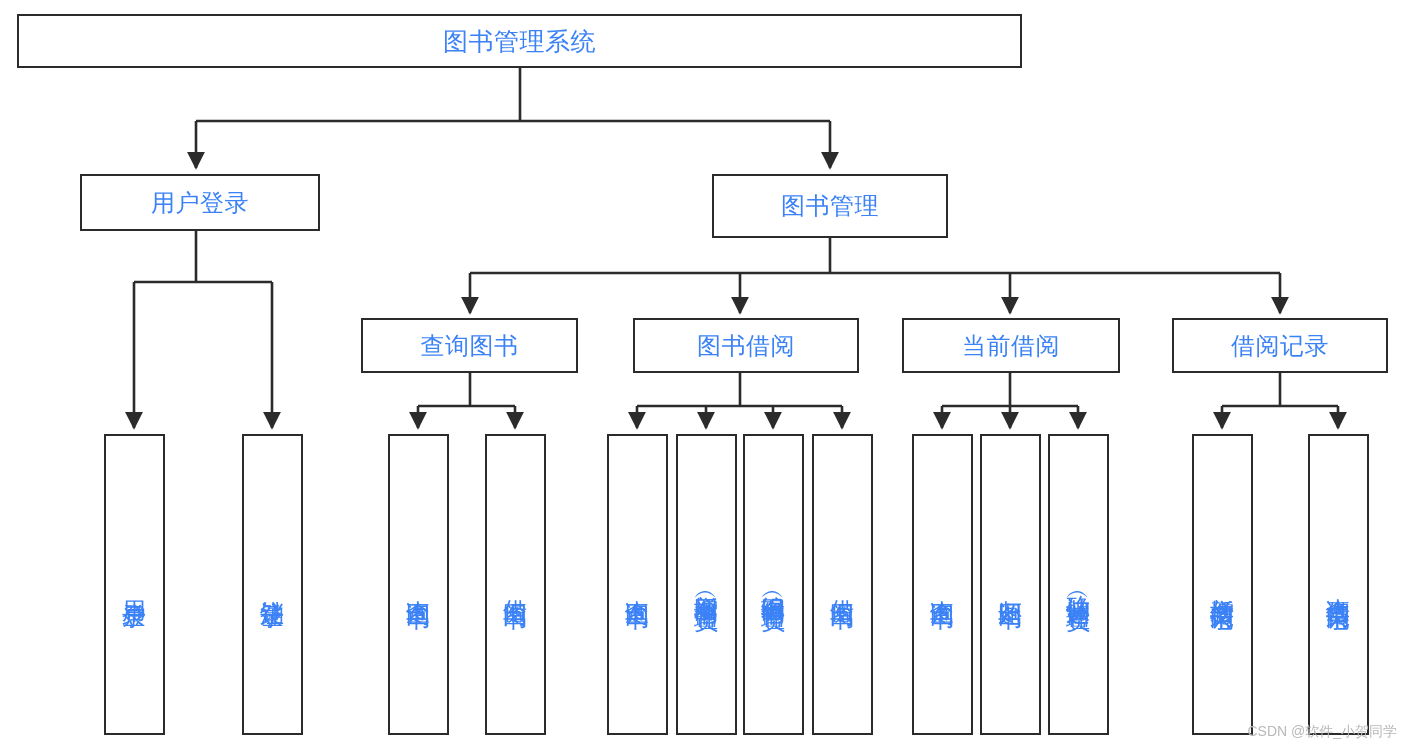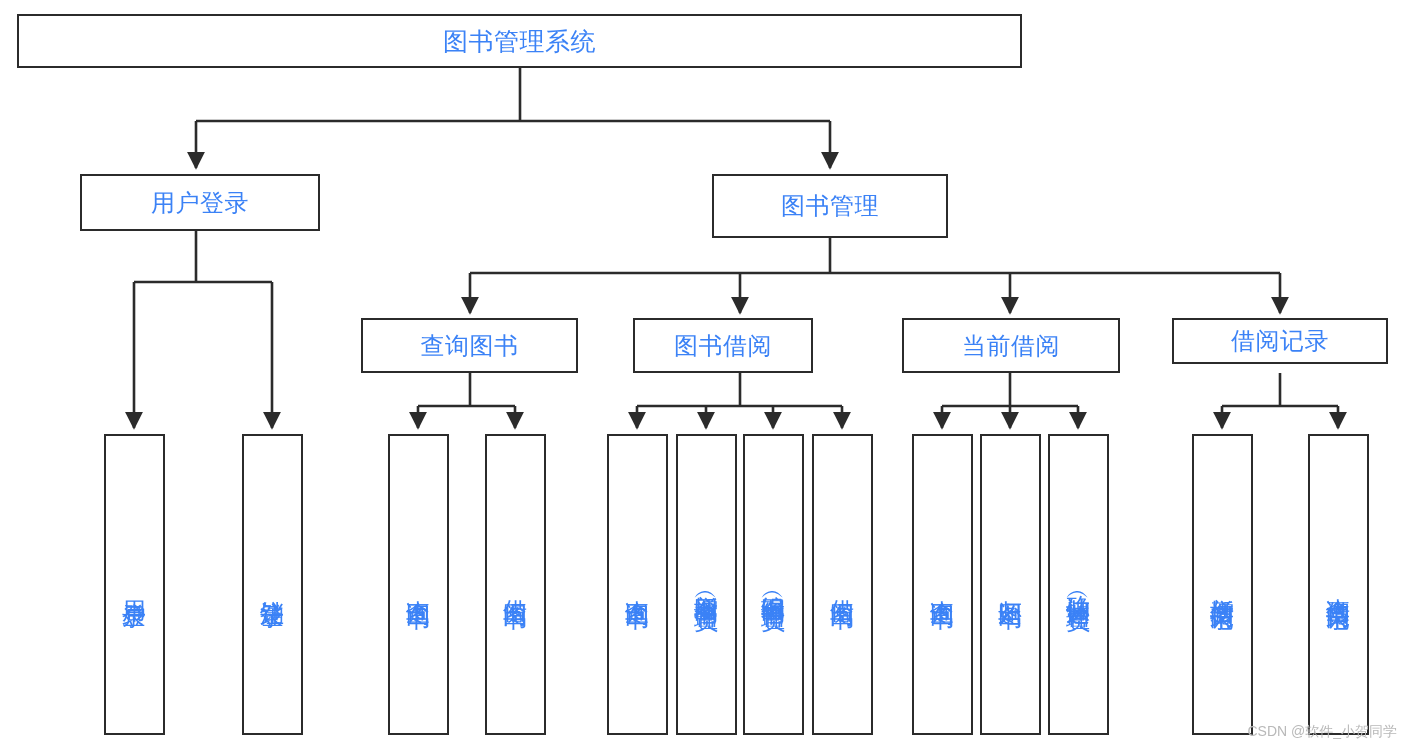--- a/index.html
+++ b/index.html
@@ -135,27 +135,27 @@
   <div class="node h" style="left:80px; top:174px; width:240px; height:57px;">
     <span class="label">用户登录</span>
   </div>
   <div class="node h" style="left:712px; top:174px; width:236px; height:64px;">
     <span class="label">图书管理</span>
   </div>
 
   <div class="node h" style="left:361px; top:318px; width:217px; height:55px;">
     <span class="label">查询图书</span>
   </div>
-  <div class="node h" style="left:633px; top:318px; width:180px; height:55px;text-align:center;">
+  <div class="node h" style="left:633px; top:318px; width:226px; height:55px;text-align:center;">
     <span class="label">图书借阅</span>
   </div>
   <div class="node h" style="left:902px; top:318px; width:218px; height:55px;">
     <span class="label">当前借阅</span>
   </div>
-  <div class="node h" style="left:1172px; top:318px; width:216px; height:46px;align-items:center;">
+  <div class="node h" style="left:1172px; top:318px; width:216px; height:55px;align-items:center;">
     <span class="label">借阅记录</span>
   </div>
 
   <div class="node v" style="left:104px; top:434px; width:61px; height:301px;">
     <span class="label">用户登录</span>
   </div>
   <div class="node v" style="left:242px; top:434px; width:61px; height:301px;">
     <span class="label">注销登录</span>
   </div>
 

